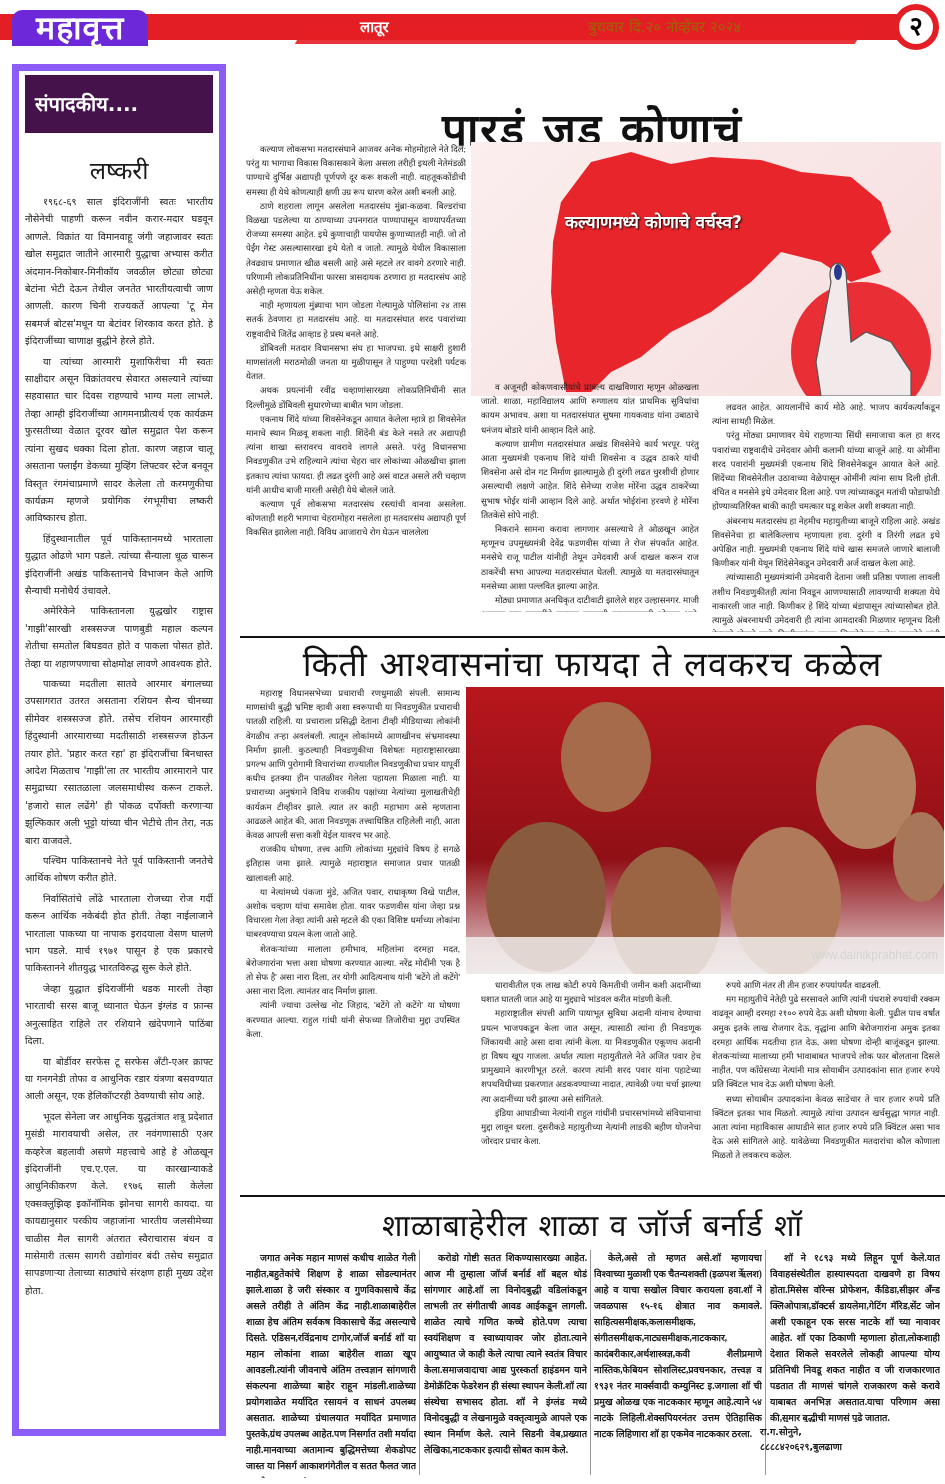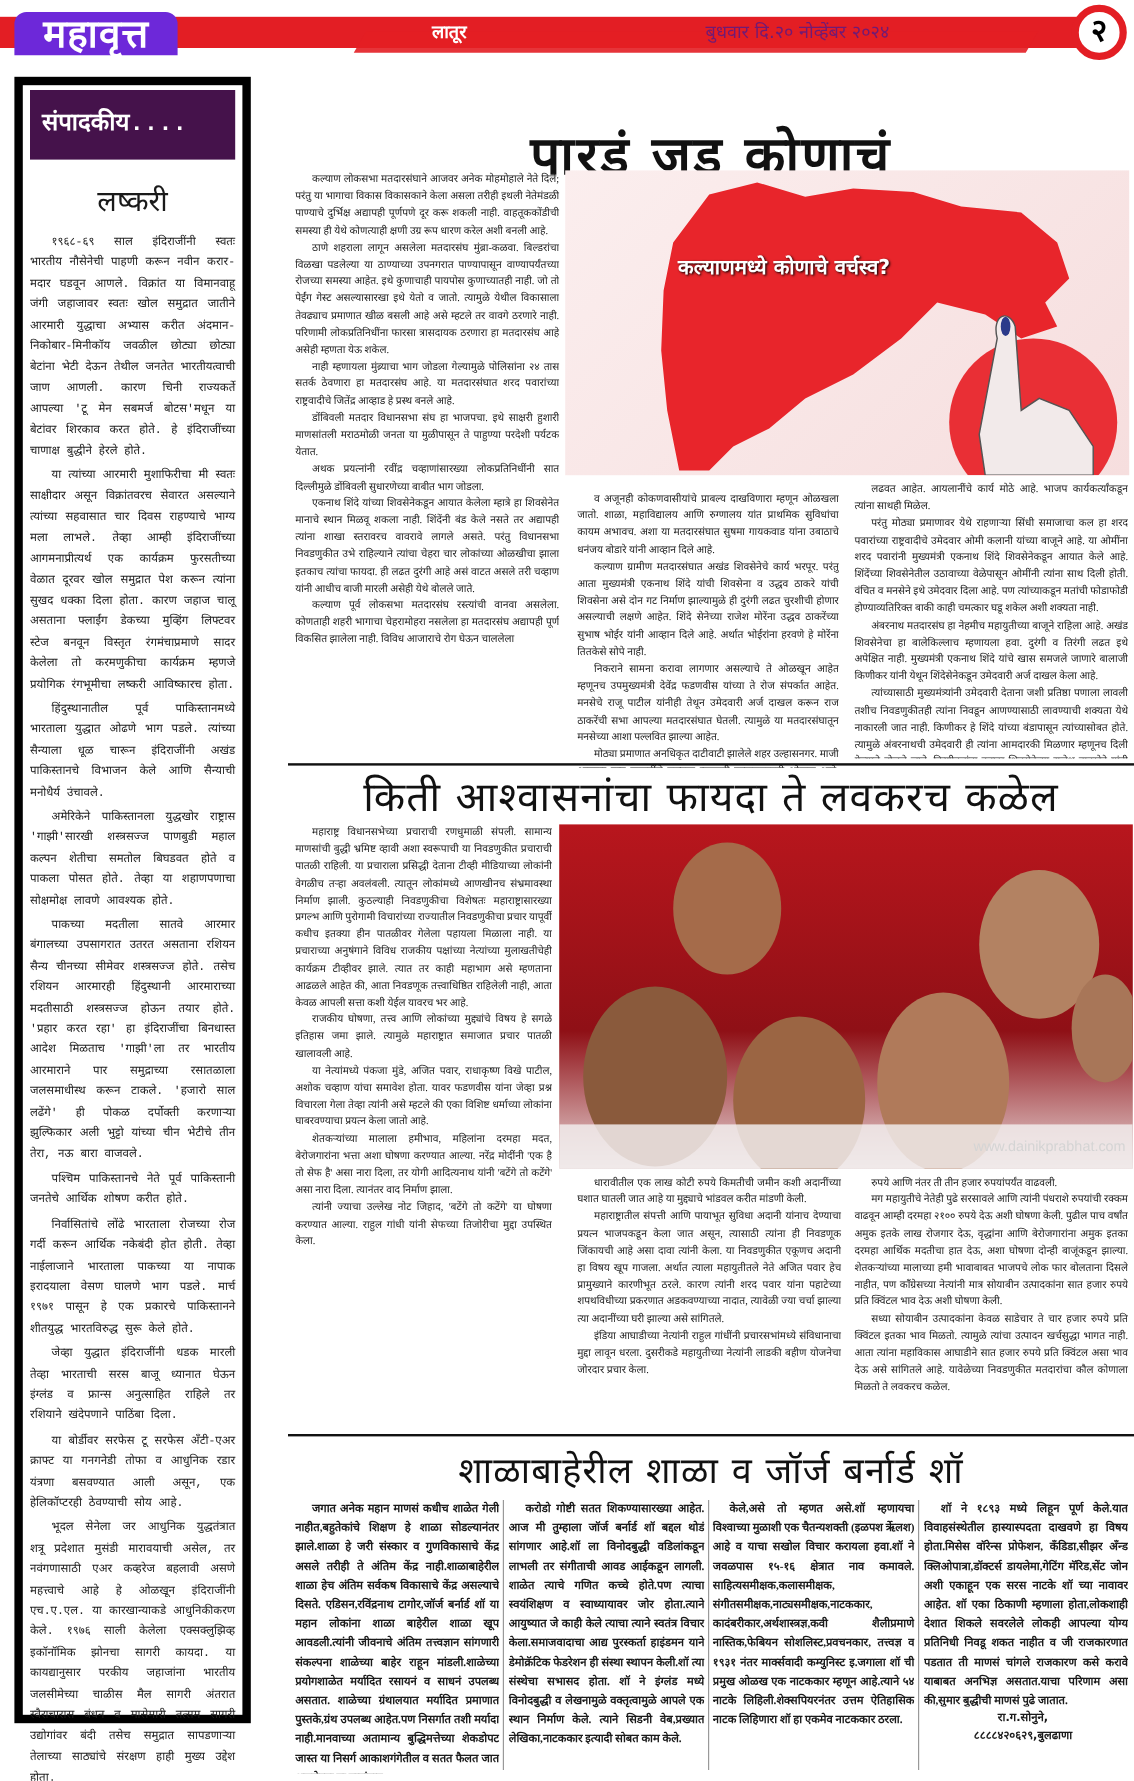--- a/index.html
+++ b/index.html
@@ -4,25 +4,25 @@
 <style>
   * { box-sizing: border-box; margin: 0; padding: 0; }
   body { width: 945px; height: 1484px; background: #ffffff; font-family: "DejaVu Sans", sans-serif; color: #1a1a1a; position: relative; overflow: hidden; }
 
   
   .masthead { position: absolute; left: 0; top: 0; width: 945px; height: 56px; }
   .mast-band { position: absolute; left: 0; top: 14px; width: 900px; height: 26px; background: #e31e24; }
   .mast-band2 { position: absolute; left: 300px; top: 26px; width: 560px; height: 18px; background: #e31e24; transform: skewX(-30deg); opacity: .9; }
   .mast-logo { position: absolute; left: 12px; top: 10px; width: 136px; height: 36px; background: #6d28d9; border-radius: 10px 10px 0 0; color: #fff; font-weight: bold; font-size: 32px; line-height: 36px; padding-left: 24px; letter-spacing: 1px; }
   .mast-city { position: absolute; left: 360px; top: 16px; color: #fff; font-size: 15px; font-weight: bold; }
-  .mast-date { position: absolute; left: 588px; top: 16px; color: #701a75; font-size: 15px; }
+  .mast-date { position: absolute; left: 588px; top: 16px; color: #a16207; font-size: 15px; }
   .mast-page { position: absolute; left: 893px; top: 4px; width: 46px; height: 46px; border-radius: 50%; background: #fff; border: 6px solid #e31e24; color: #000; font-size: 26px; font-weight: bold; text-align: center; line-height: 32px; }
 
   
-  .editorial { position: absolute; left: 12px; top: 64px; width: 197px; height: 1372px; background: #000000; padding: 7px; font-family: Liberation Mono, monospace; }
+  .editorial { position: absolute; left: 12px; top: 64px; width: 214px; height: 1372px; background: #8b5cf6; padding: 7px; }
   .editorial-inner { background: #fff; width: 100%; height: 100%; padding: 4px 6px; }
   .ed-banner { background: #45124b; color: #fff; font-weight: bold; font-size: 20px; height: 58px; line-height: 58px; padding-left: 10px; }
   .ed-title1 { text-align: center; font-size: 24px; line-height: 44px; margin-top: 16px; }
   .ed-title2 { text-align: center; font-size: 34px; line-height: 40px; font-weight: bold; }
   .ed-body { font-size: 9.6px; line-height: 17.4px; text-align: justify; color: #222; }
   .ed-body p { text-indent: 18px; margin-bottom: 3px; }
 
   
   .hl1 { position: absolute; left: 240px; top: 98px; width: 705px; text-align: center; font-size: 44px; font-weight: 900; letter-spacing: 2px; color: #111; }
   .col { position: absolute; font-size: 8.6px; line-height: 14.2px; text-align: justify; color: #222; overflow: hidden; }
@@ -35,21 +35,21 @@
   .rule1 { position: absolute; left: 240px; top: 636px; width: 705px; height: 2px; background: #111; }
 
   
   .hl2 { position: absolute; left: 240px; top: 640px; width: 705px; text-align: center; font-size: 34px; color: #111; letter-spacing: 1px; }
   .photo { position: absolute; left: 466px; top: 687px; width: 478px; height: 287px; background: linear-gradient(180deg, #b8161d 0%, #8f1016 60%, #e8d8d8 100%); overflow: hidden; }
   .photo-credit { position: absolute; right: 6px; bottom: 12px; color: #d4d4d4; font-family: Liberation Sans, sans-serif; font-size: 12px; }
 
   .rule2 { position: absolute; left: 240px; top: 1195px; width: 705px; height: 2px; background: #111; }
   .hl3 { position: absolute; left: 240px; top: 1204px; width: 705px; text-align: center; font-size: 30px; color: #111; letter-spacing: 1px; }
   .bottom-col { font-size: 9.4px; line-height: 16px; font-weight: bold; color: #1a1a1a; }
-  .sig { position: absolute; left: 760px; top: 1424px; width: 185px; text-align: center; font-size: 9.5px; line-height: 15px; font-weight: bold; }
+  .sig { position: absolute; left: 760px; top: 1424px; width: 185px; text-align: left; font-size: 9.5px; line-height: 15px; font-weight: bold; }
   .vline { position: absolute; width: 1px; background: #999; }
 </style>
 </head>
 <body>
 
 <div class="masthead">
   <div class="mast-band"></div>
   <div class="mast-band2"></div>
   <div class="mast-logo">महावृत्त</div>
   <div class="mast-city">लातूर</div>
@@ -91,21 +91,21 @@
 <div class="map-img">
   <svg width="470" height="254" viewBox="0 0 470 254">
     <path d="M120 20 L160 10 L200 22 L240 15 L290 18 L330 30 L380 35 L410 60 L420 90 L400 110 L410 130 L380 140 L350 120 L310 110 L280 140 L240 170 L200 190 L170 215 L140 230 L120 250 L95 250 L85 200 L80 150 L82 100 L90 60 Z" fill="#e8252b"></path>
     <circle cx="390" cy="210" r="70" fill="#e8252b" opacity="0.95"></circle>
     <path d="M360 140 C355 120 370 115 375 130 L380 200 L395 190 L420 200 L440 230 L440 254 L350 254 L345 220 Z" fill="#f2eaea" stroke="#555" stroke-width="1.2"></path>
     <ellipse cx="367" cy="130" rx="4" ry="8" fill="#2b3a8a"></ellipse>
   </svg>
 </div>
 <div class="map-caption">कल्याणमध्ये कोणाचे वर्चस्व?</div>
 
-<div class="col" style="left:481px; top:408px; width:218px; height:232px;">
+<div class="col" style="left:481px; top:380px; width:218px; height:232px;">
   <p>व अजूनही कोकणवासीयांचे प्राबल्य दाखविणारा म्हणून ओळखला जातो. शाळा, महाविद्यालय आणि रुग्णालय यांत प्राथमिक सुविधांचा कायम अभावच. अशा या मतदारसंघात सुषमा गायकवाड यांना उबाठाचे धनंजय बोडारे यांनी आव्हान दिले आहे.</p>
   <p>कल्याण ग्रामीण मतदारसंघात अखंड शिवसेनेचे कार्य भरपूर. परंतु आता मुख्यमंत्री एकनाथ शिंदे यांची शिवसेना व उद्धव ठाकरे यांची शिवसेना असे दोन गट निर्माण झाल्यामुळे ही दुरंगी लढत चुरशीची होणार असल्याची लक्षणे आहेत. शिंदे सेनेच्या राजेश मोरेंना उद्धव ठाकरेंच्या सुभाष भोईर यांनी आव्हान दिले आहे. अर्थात भोईरांना हरवणे हे मोरेंना तितकेसे सोपे नाही.</p>
   <p>निकराने सामना करावा लागणार असल्याचे ते ओळखून आहेत म्हणूनच उपमुख्यमंत्री देवेंद्र फडणवीस यांच्या ते रोज संपर्कात आहेत. मनसेचे राजू पाटील यांनीही तेथून उमेदवारी अर्ज दाखल करून राज ठाकरेंची सभा आपल्या मतदारसंघात घेतली. त्यामुळे या मतदारसंघातून मनसेच्या आशा पल्लवित झाल्या आहेत.</p>
   <p>मोठ्या प्रमाणात अनधिकृत दाटीवाटी झालेले शहर उल्हासनगर. माजी आमदार पप्पू कलानींचे वास्तव्य म्हणूनही उल्हासनगरची ओळख आहे. अशा या विधानसभा मतदारसंघात दुरंगी लढत होणार आहे पण ती शांतपणे होते की हिंसक घटनांना स्थान देते हे यावेळी पाहण्यासारखे आहे. भाजपाचे कुमार आयलानी येथून निवडणूक</p>
 </div>
 <div class="col" style="left:712px; top:400px; width:228px; height:232px;">
   <p>लढवत आहेत. आयलानींचे कार्य मोठे आहे. भाजप कार्यकर्त्यांकडून त्यांना साथही मिळेल.</p>
   <p>परंतु मोठ्या प्रमाणावर येथे राहणार्‍या सिंधी समाजाचा कल हा शरद पवारांच्या राष्ट्रवादीचे उमेदवार ओमी कलानी यांच्या बाजूने आहे. या ओमींना शरद पवारांनी मुख्यमंत्री एकनाथ शिंदे शिवसेनेकडून आयात केले आहे. शिंदेंच्या शिवसेनेतील उठावाच्या वेळेपासून ओमींनी त्यांना साथ दिली होती. वंचित व मनसेने इथे उमेदवार दिला आहे. पण त्यांच्याकडून मतांची फोडाफोडी होण्याव्यतिरिक्त बाकी काही चमत्कार घडू शकेल अशी शक्यता नाही.</p>
   <p>अंबरनाथ मतदारसंघ हा नेहमीच महायुतीच्या बाजूने राहिला आहे. अखंड शिवसेनेचा हा बालेकिल्लाच म्हणायला हवा. दुरंगी व तिरंगी लढत इथे अपेक्षित नाही. मुख्यमंत्री एकनाथ शिंदे यांचे खास समजले जाणारे बालाजी किणीकर यांनी येथून शिंदेसेनेकडून उमेदवारी अर्ज दाखल केला आहे.</p>
   <p>त्यांच्यासाठी मुख्यमंत्र्यांनी उमेदवारी देताना जशी प्रतिष्ठा पणाला लावली तशीच निवडणुकीतही त्यांना निवडून आणण्यासाठी लावण्याची शक्यता येथे नाकारली जात नाही. किणीकर हे शिंदे यांच्या बंडापासून त्यांच्यासोबत होते. त्यामुळे अंबरनाथची उमेदवारी ही त्यांना आमदारकी मिळणार म्हणूनच दिली गेल्याचे बोलले जाते. किणीकरांना उबाठा शिवसेनेच्या राजेश वानखेडे यांनी आव्हान दिले आहे.</p>

